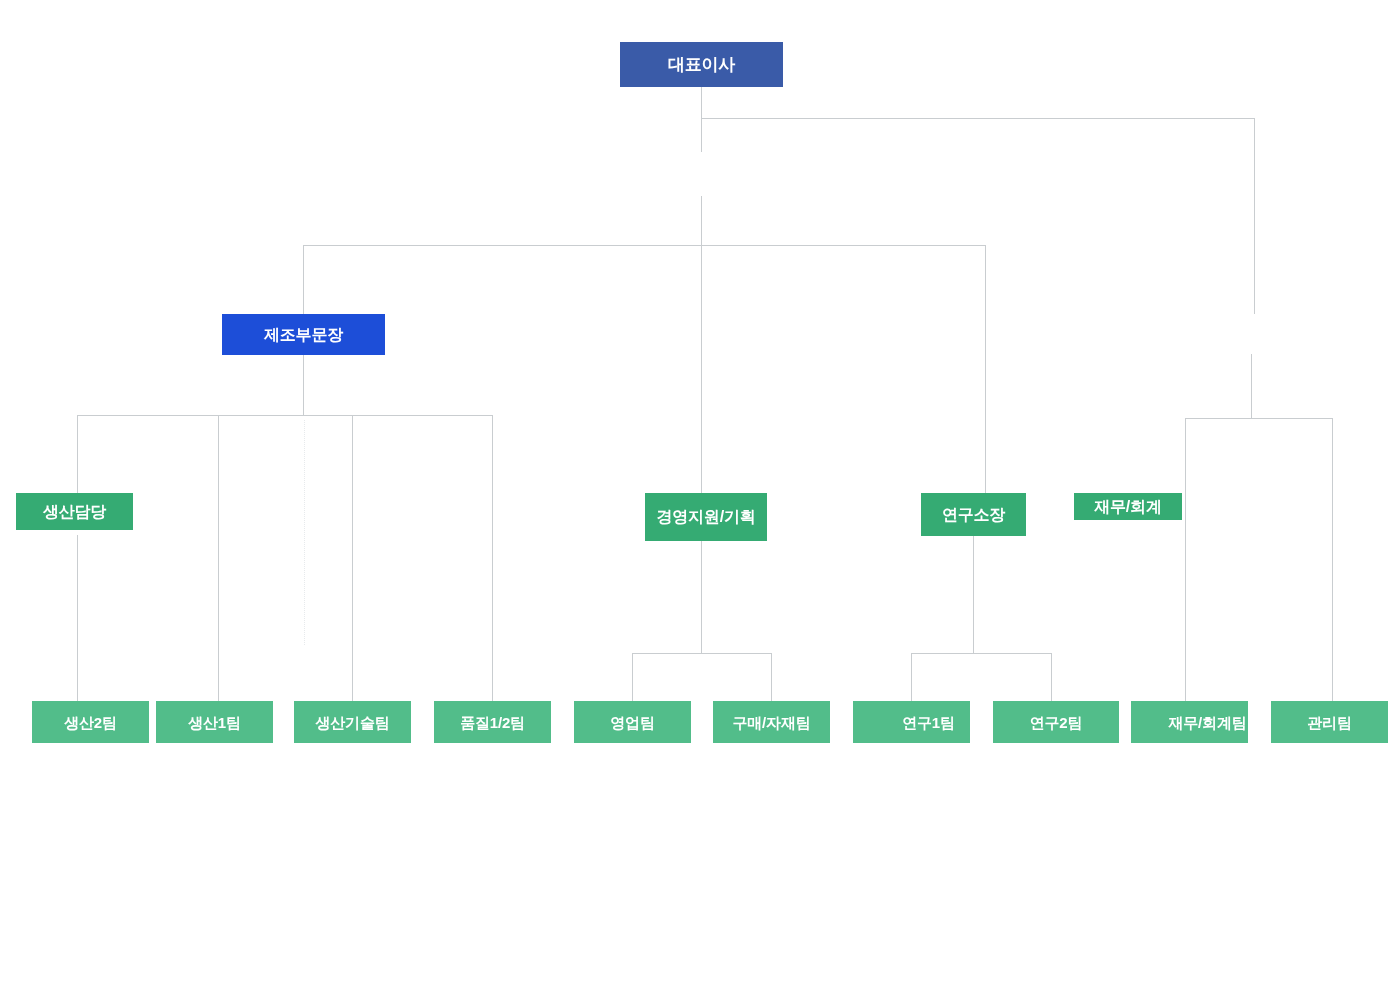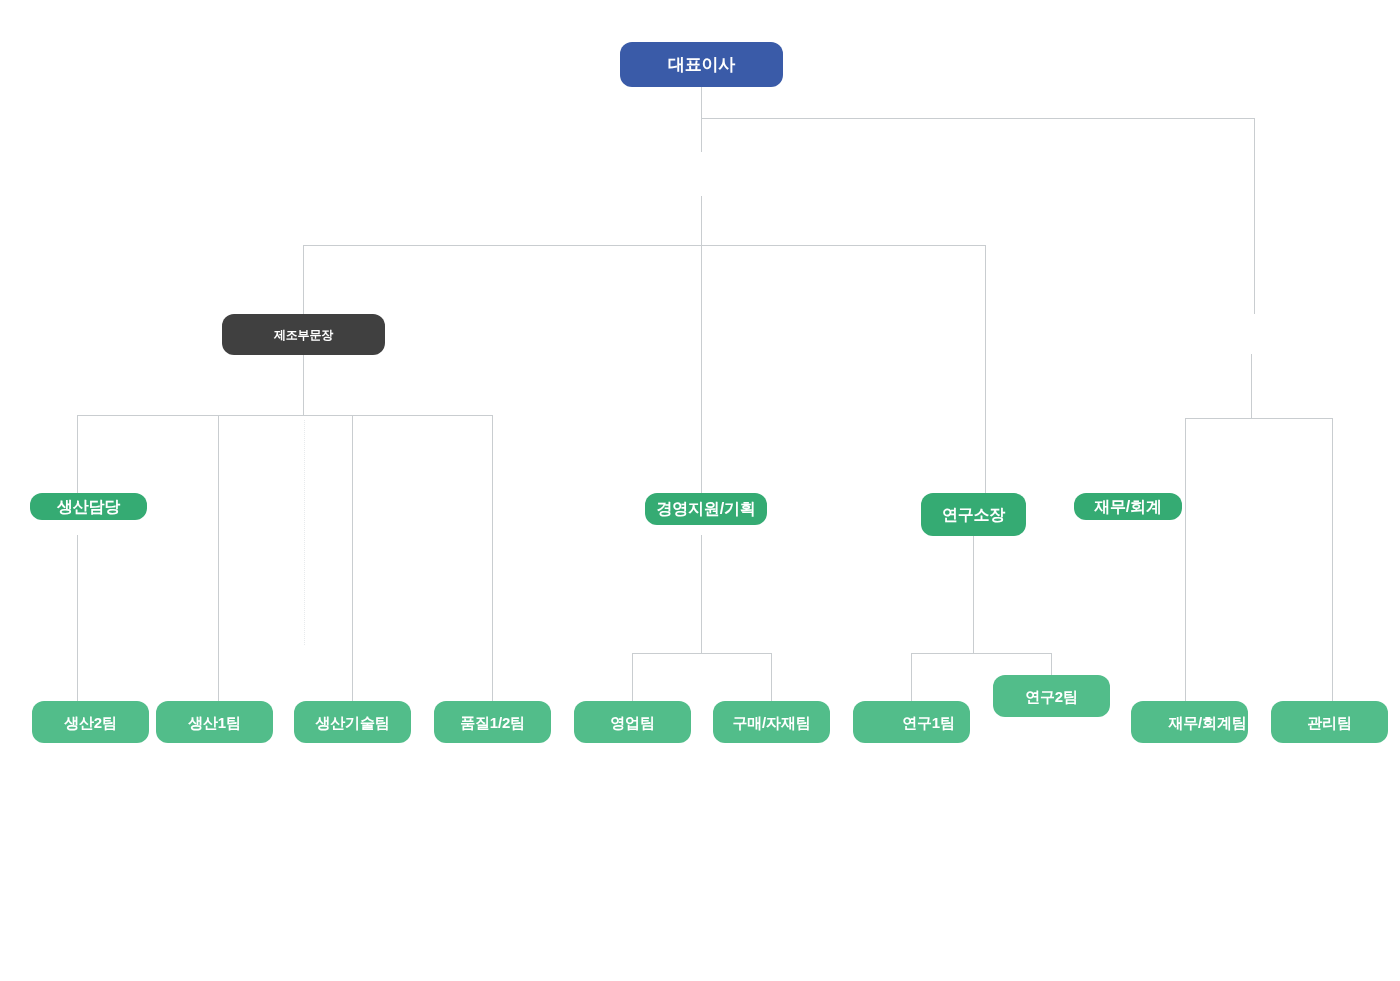--- a/index.html
+++ b/index.html
@@ -38,25 +38,24 @@
     display: flex;
     align-items: center;
     justify-content: center;
     box-sizing: border-box;
     color: #ffffff;
     font-weight: bold;
     letter-spacing: -0.2px;
     white-space: nowrap;
     text-align: center;
     line-height: 1;
-    border-radius: 12px;
   }
   .node.lvl-ceo   { background: #3a5ba8; font-size: 17px; }
   .node.lvl-vp    { background: #2b7cab; font-size: 17px; }
-  .node.lvl-dir   { background: #404040; font-size: 12px; text-align: right; }
+  .node.lvl-dir   { background: #1d4ed8; font-size: 16px; text-align: right; }
   .node.lvl-head  { background: #35ab73; font-size: 16px; }
   .node.lvl-team  { background: #52bd8a; font-size: 15px; }
 </style>
 </head>
 <body>
 
 <div id="chart-canvas">
 
   <div class="conn v" style="left:701px; top:86px;  height:66px;"></div>
 
@@ -107,25 +106,25 @@
   <div class="node lvl-ceo" style="left:620px; top:42px; width:163px; height:45px;">
     <span>대표이사</span>
   </div>
 
 
   <div class="node lvl-dir" style="left:222px; top:314px; width:163px; height:41px;">
     <span>제조부문장</span>
   </div>
 
 
-  <div class="node lvl-head" style="left:30px; top:493px; width:117px; height:27px;">
+  <div class="node lvl-head" style="left:16px; top:493px; width:117px; height:37px;">
     <span>생산담당</span>
   </div>
 
-  <div class="node lvl-head" style="left:645px; top:493px; width:122px; height:32px;">
+  <div class="node lvl-head" style="left:645px; top:493px; width:122px; height:48px;">
     <span>경영지원/기획</span>
   </div>
 
   <div class="node lvl-head" style="left:921px; top:493px; width:105px; height:43px;">
     <span>연구소장</span>
   </div>
 
   <div class="node lvl-head" style="left:1074px; top:493px; width:108px; height:27px;">
     <span>재무/회계</span>
   </div>
@@ -151,21 +150,21 @@
   </div>
 
   <div class="node lvl-team" style="left:713px; top:701px; width:117px; height:42px;">
     <span>구매/자재팀</span>
   </div>
 
   <div class="node lvl-team" style="left:853px; top:701px; width:117px; height:42px;padding-left:34px;">
     <span>연구1팀</span>
   </div>
 
-  <div class="node lvl-team" style="left:993px; top:675px; width:117px; height:42px;">
+  <div class="node lvl-team" style="left:993px; top:701px; width:126px; height:42px;">
     <span>연구2팀</span>
   </div>
 
   <div class="node lvl-team" style="left:1131px; top:701px; width:117px; height:42px;padding-left:36px;">
     <span>재무/회계팀</span>
   </div>
 
   <div class="node lvl-team" style="left:1271px; top:701px; width:117px; height:42px;align-items:center;">
     <span>관리팀</span>
   </div>

